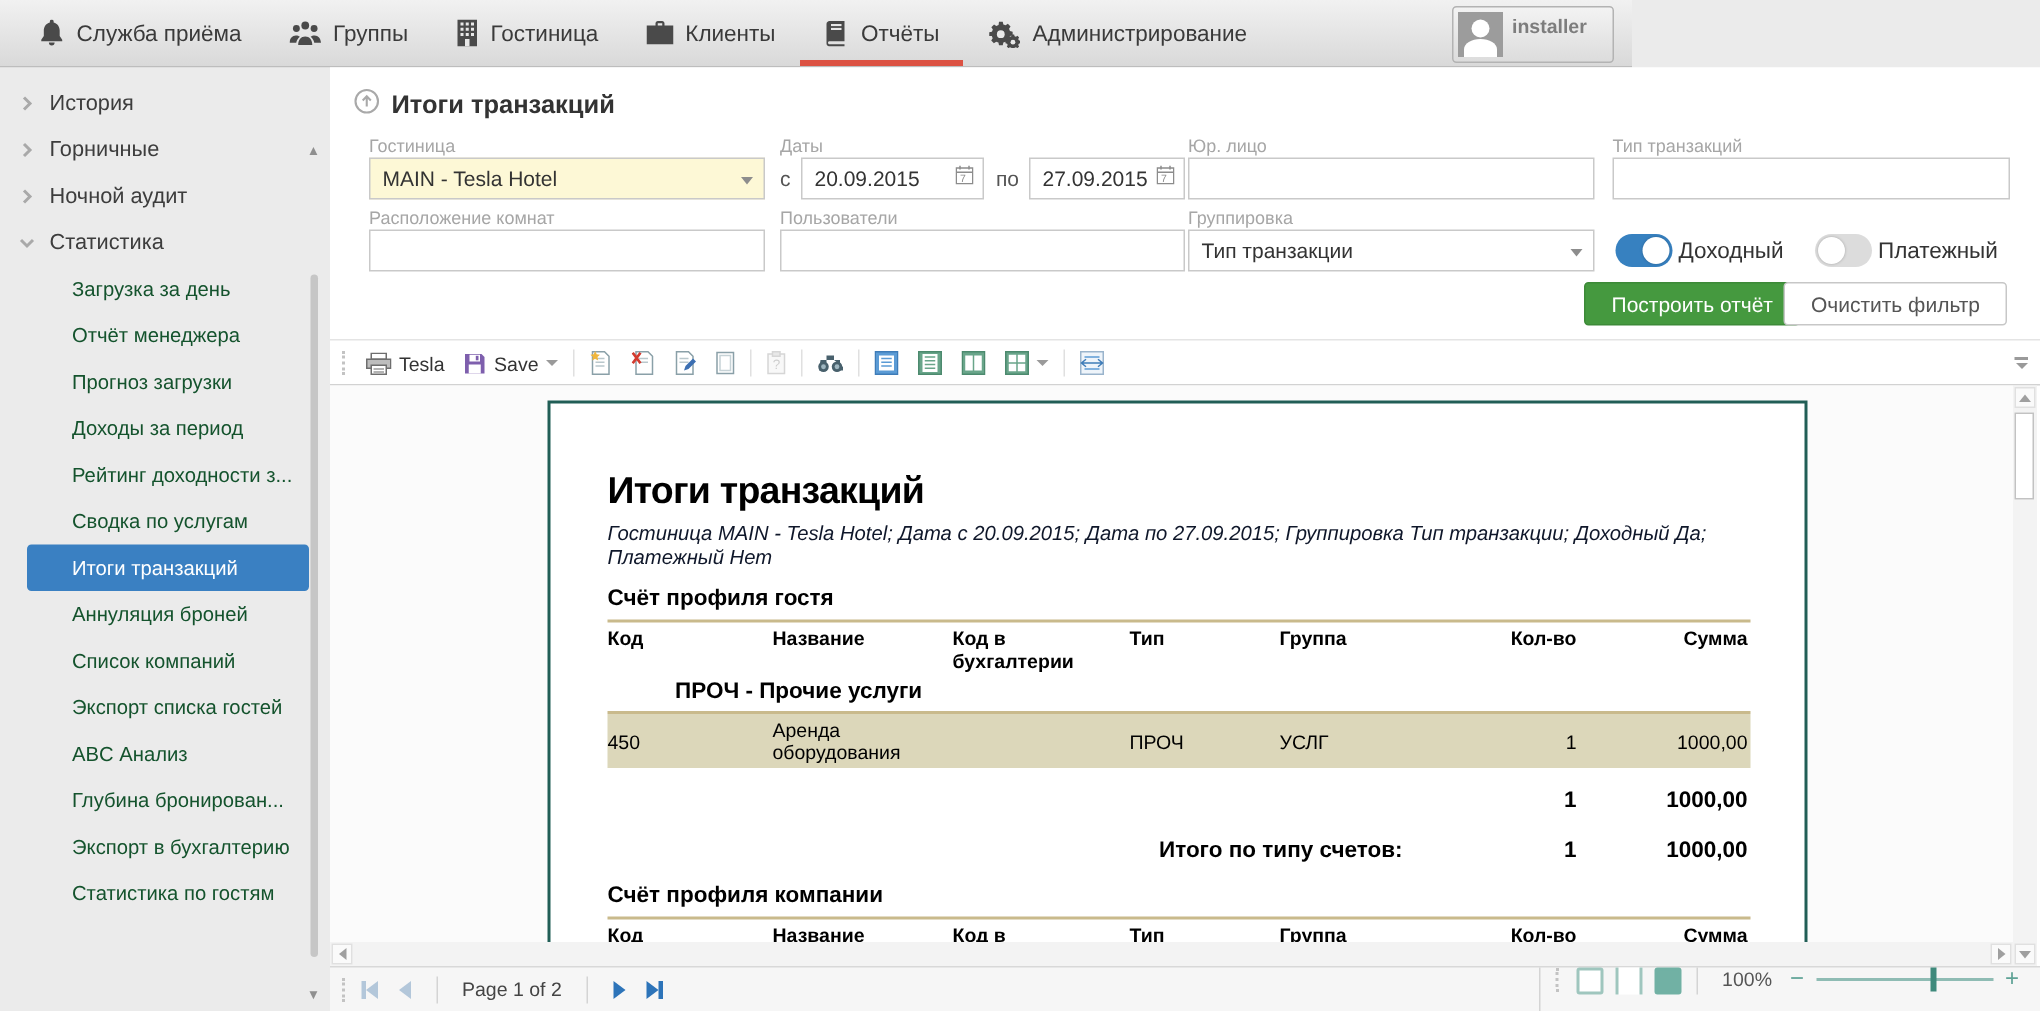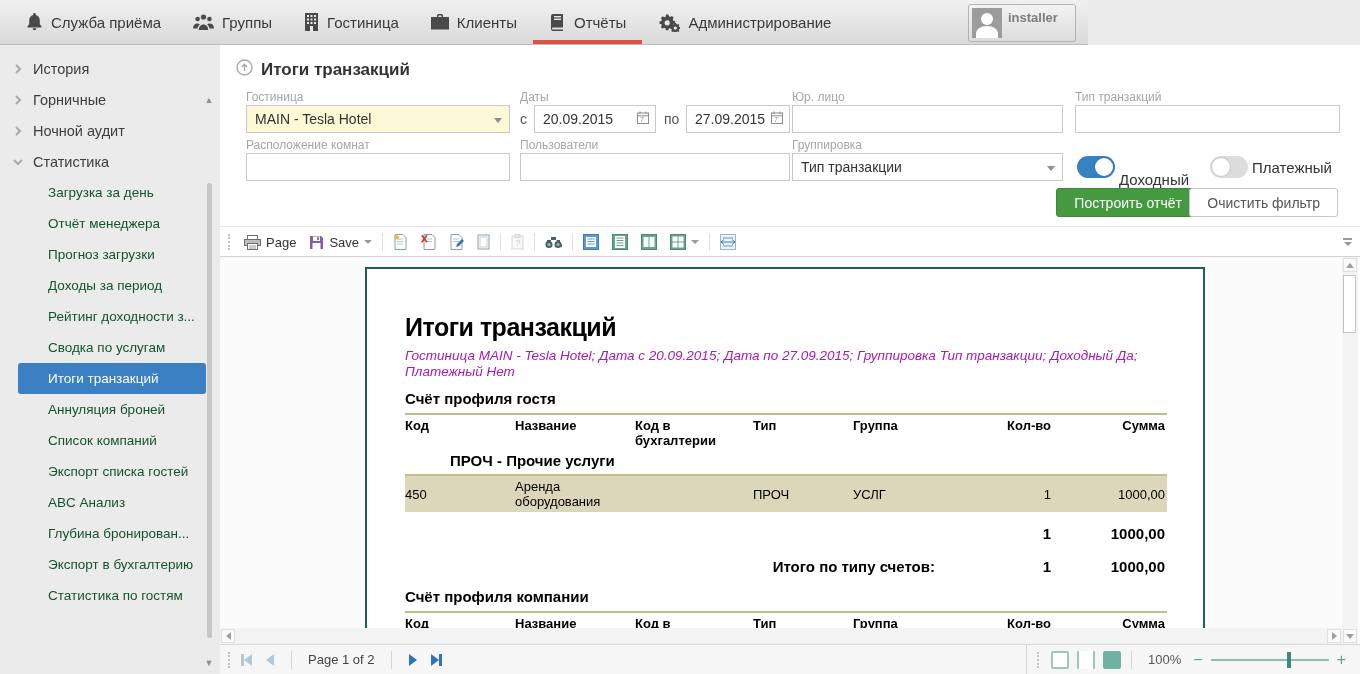--- a/index.html
+++ b/index.html
@@ -80,21 +80,21 @@
   .tb-caret { width:0; height:0; border-left:4px solid transparent; border-right:4px solid transparent;
     border-top:4px solid #9a9a9a; }
   .tb-overflow { margin-left:auto; display:flex; flex-direction:column; align-items:center; cursor:pointer; }
   .tb-overflow .bar { width:9px; height:2px; background:#9a9a9a; margin-bottom:2px; }
 
   
   .canvas { position:absolute; left:0; top:212px; right:18px; height:371px; background:#fbfbfb; overflow:hidden; }
   .rpage { position:absolute; left:145px; top:10px; width:840px; height:540px; background:#fff;
     border:2px solid #215e56; padding:44px 40px 0 38px; }
   .rtitle { font-size:25px; font-weight:bold; color:#000; letter-spacing:-0.5px; }
-  .rparams { font-size:13.5px; font-style:italic; color:#a21caf; margin-top:6px; width:770px; line-height:1.2; }
+  .rparams { font-size:13.5px; font-style:italic; color:#0f172a; margin-top:6px; width:770px; line-height:1.2; }
   .rsection { font-size:15px; font-weight:bold; color:#000; margin-top:10px; }
   .rtable { width:762px; margin-top:6px; }
   .rline { height:0; border-top:2px solid #c9ba8c; }
   .rrow { display:grid; grid-template-columns:110px 120px 118px 100px 120px 80px 114px; }
   .rrow .cell { font-size:13px; color:#000; padding:3px 2px 3px 0; }
   .rrow .head { font-weight:bold; }
   .c-right { text-align:right; }
   .rgroup { font-size:15px; font-weight:bold; color:#000; padding:1px 0 5px;margin-left:45px; }
   .rdata { background:#dcd7ba; align-items:center; min-height:36px; }
   .rdata .cell { font-size:13px; }
@@ -119,21 +119,21 @@
     border-top:1px solid #d8d8d8; display:flex; align-items:center; }
   .pg-sep { width:1px; height:18px; background:#d4d4d4; margin:0 10px; }
   .pg-btn { display:flex; align-items:center; margin:0 7px; cursor:pointer; }
   .pg-tri { width:0; height:0; border-top:6px solid transparent; border-bottom:6px solid transparent; }
   .pg-tri.l { border-right:8px solid #b3c7da; }
   .pg-tri.r { border-left:8px solid #2d74b9; }
   .pg-bar { width:3px; height:12px; }
   .pg-bar.dis { background:#b3c7da; }
   .pg-bar.act { background:#2d74b9; }
   .page-text { font-size:13px; color:#444; margin:0 6px; }
-  .zoom-zone { margin-left:auto; display:flex; align-items:center; gap:8px; padding-right:14px;
+  .zoom-zone { margin-left:auto; display:flex; gap:8px; padding-right:14px;
     border-left:1px solid #d4d4d4; height:100%; padding-left:10px; }
   .zm-icon { width:18px; height:18px; border:2px solid #9fc6be; border-radius:2px; cursor:pointer; position:relative; background:#fff; }
   .zm-icon.fitw { border-top:none; border-bottom:none; border-radius:0; }
   .zm-icon.multi { background:#71b1a4; border-color:#71b1a4; }
   .zm-icon.multi::before { content:""; position:absolute; inset:3px; background:
     linear-gradient(#fff,#fff); -webkit-mask:none; }
   .zm-icon.multi::after { content:""; position:absolute; left:3px; top:3px; width:12px; height:12px;
     background:#71b1a4; box-shadow:inset 0 0 0 20px #71b1a4; }
   .zm-multi-grid { position:absolute; inset:3px; display:grid; grid-template-columns:1fr 1fr; gap:2px; }
   .zm-multi-grid div { background:#fff; }
@@ -360,41 +360,41 @@
 
       <div class="f-label" style="left:572px; top:93px">Группировка</div>
       <div class="f-select" style="left:572px; top:108px; width:271px">
         <span>Тип транзакции</span>
         <span class="caret"></span>
       </div>
 
       <div class="toggle on" style="left:857px; top:111px">
           <div class="knob"></div>
         </div>
-      <div class="toggle-label" style="left:899px; top:126px">Доходный</div>
+      <div class="toggle-label" style="left:899px; top:114px">Доходный</div>
       <div class="toggle off" style="left:990px; top:111px">
           <div class="knob"></div>
         </div>
       <div class="toggle-label" style="left:1032px; top:114px">Платежный</div>
 
       <button class="btn-green" style="right:160px; top:143px">Построить отчёт</button>
       <button class="btn-plain" style="right:22px; top:143px">Очистить фильтр</button>
     </div>
 
     <div class="rtoolbar">
       <div class="grip"></div>
       <div class="tb-btn">
         <svg width="17" height="15" viewBox="0 0 17 15">
             <rect x="3.5" y="0.5" width="10" height="4" fill="#fff" stroke="#6e6e6e"></rect>
             <rect x="0.5" y="4.5" width="16" height="6" fill="#bdbdbd" stroke="#6e6e6e"></rect>
             <rect x="3.5" y="8.5" width="10" height="6" fill="#fff" stroke="#6e6e6e"></rect>
             <line x1="5" y1="11" x2="12" y2="11" stroke="#9a9a9a"></line>
             <line x1="5" y1="13" x2="12" y2="13" stroke="#9a9a9a"></line>
           </svg>
-        <span>Page</span>
+        <span>Tesla</span>
       </div>
       <div class="tb-btn">
         <svg width="15" height="15" viewBox="0 0 15 15">
             <path d="M1 1h11l2 2v11H1z" fill="#7e5fad"></path>
             <rect x="4" y="1.5" width="7" height="4.5" fill="#fff"></rect>
             <rect x="8.2" y="2.2" width="1.8" height="3" fill="#7e5fad"></rect>
             <rect x="3.5" y="8" width="8" height="6" fill="#fff"></rect>
           </svg>
         <span>Save</span>
         <span class="tb-caret"></span>

